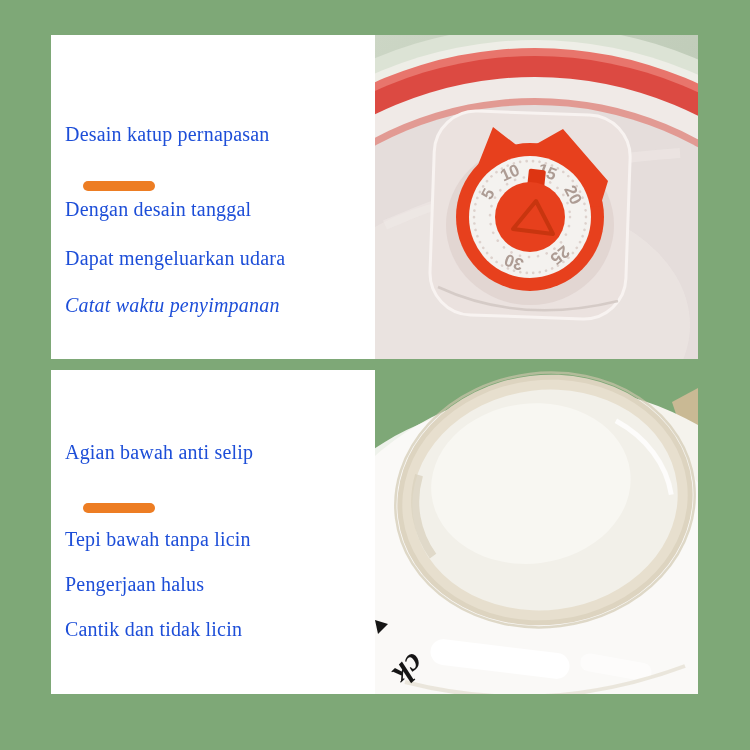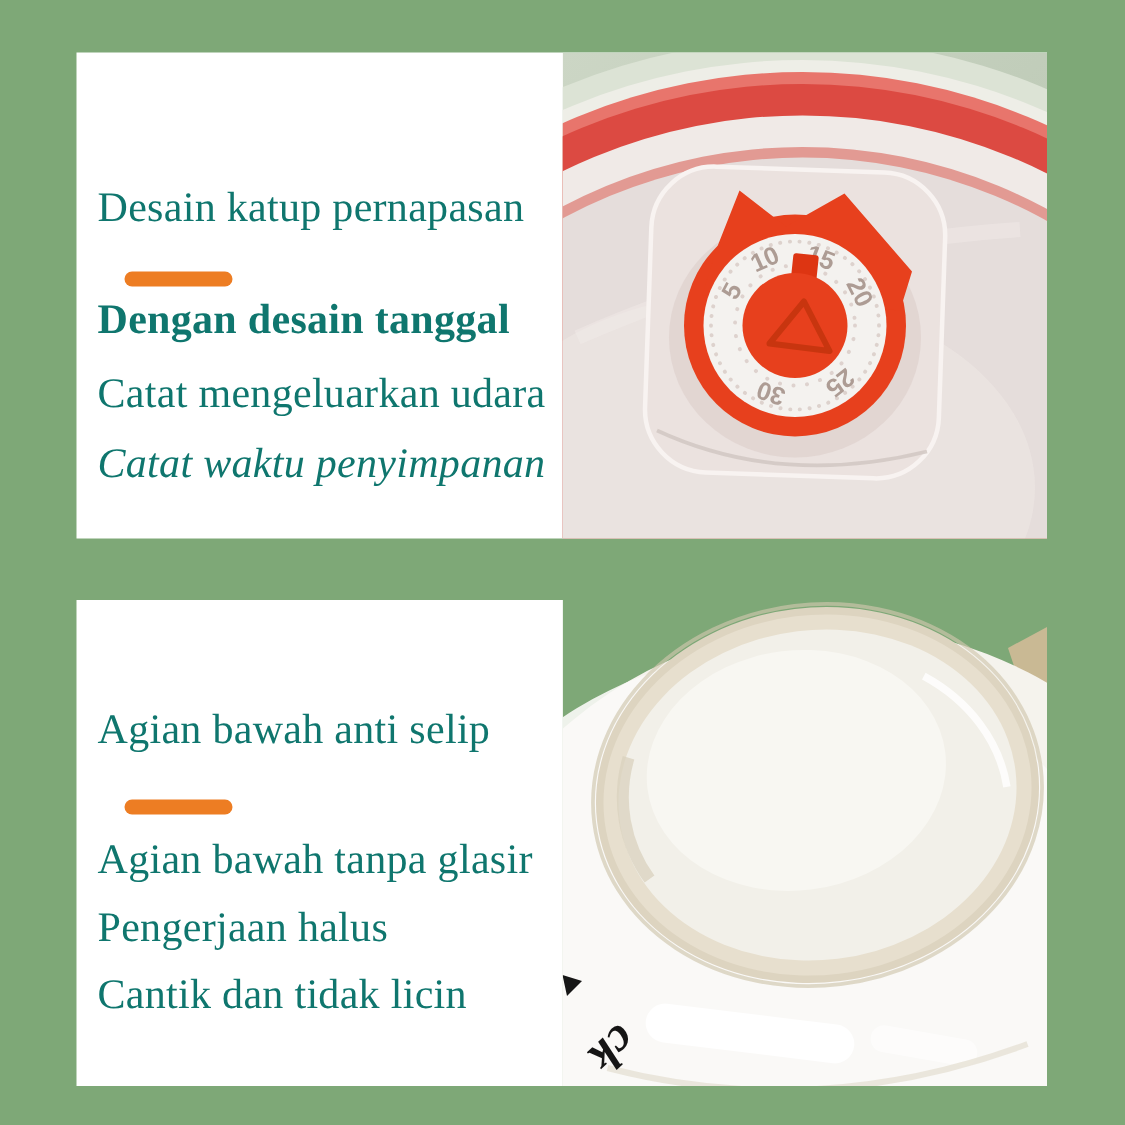--- a/index.html
+++ b/index.html
@@ -6,33 +6,33 @@
   body{
     width:750px;height:750px;position:relative;overflow:hidden;
     background:#7ea877;
     font-family:"Liberation Serif", serif;
   }
   .card{
     position:absolute;left:51px;width:647px;height:324px;
     background:#ffffff;overflow:hidden;
   }
   .card-1{top:35px;}
-  .card-2{top:400px;}
+  .card-2{top:370px;}
   .text-col{position:absolute;left:14px;top:0;width:312px;height:100%;}
   .title,.line{
     position:absolute;left:0;margin:0;white-space:nowrap;
-    color:#0f766e;font-size:28px;font-weight:400;letter-spacing:0.2px;
+    color:#1d4ed8;font-size:20px;font-weight:400;letter-spacing:0.2px;
   }
   .accent-bar{
     position:absolute;left:18px;width:72px;height:10px;border-radius:6px;
     background:#ed7d23;
   }
   .card-1 .title{top:88px;}
   .card-1 .accent-bar{top:146px;}
-  .card-1 .line-1{top:163px;font-weight:bold;}
+  .card-1 .line-1{top:163px;}
   .card-1 .line-2{top:212px;}
   .card-1 .line-3{top:259px;font-style:italic;}
   .card-2 .title{top:71px;}
   .card-2 .accent-bar{top:133px;}
   .card-2 .line-1{top:158px;}
   .card-2 .line-2{top:203px;}
   .card-2 .line-3{top:248px;}
   .photo{
     position:absolute;left:324px;top:0;width:323px;height:324px;overflow:hidden;
   }
@@ -49,21 +49,21 @@
 </head>
 <body>
 
 <div class="canvas">
 
   <section class="card card-1">
     <div class="text-col">
       <h2 class="title">Desain katup pernapasan</h2>
       <div class="accent-bar"></div>
       <p class="line line-1">Dengan desain tanggal</p>
-      <p class="line line-2">Catat mengeluarkan udara</p>
+      <p class="line line-2">Dapat mengeluarkan udara</p>
       <p class="line line-3">Catat waktu penyimpanan</p>
     </div>
 
     <div class="photo">
       <svg width="323" height="324" viewBox="0 0 323 324" xmlns="http://www.w3.org/2000/svg">
         <defs>
           <linearGradient id="bgGrad1" x1="0" y1="0" x2="1" y2="1">
             <stop offset="0" stop-color="#ccd6c5"></stop>
             <stop offset="1" stop-color="#b6c4af"></stop>
           </linearGradient>
@@ -109,21 +109,21 @@
           <path d="M -92 70 Q -10 108 88 84" stroke="#d0c5c1" stroke-width="2.5" fill="none" opacity="0.8"></path>
         </g>
       </svg>
     </div>
   </section>
 
   <section class="card card-2">
     <div class="text-col">
       <h2 class="title">Agian bawah anti selip</h2>
       <div class="accent-bar"></div>
-      <p class="line line-1">Agian bawah tanpa glasir</p>
+      <p class="line line-1">Tepi bawah tanpa licin</p>
       <p class="line line-3">Cantik dan tidak licin</p>
       <p class="line line-2">Pengerjaan halus</p>
     </div>
 
     <div class="photo">
       <svg width="323" height="324" viewBox="0 0 323 324" xmlns="http://www.w3.org/2000/svg">
 
         <rect width="323" height="324" fill="#7ea877"></rect>
         <polygon points="297,32 323,18 323,56 303,50" fill="#c9b994"></polygon>
 

